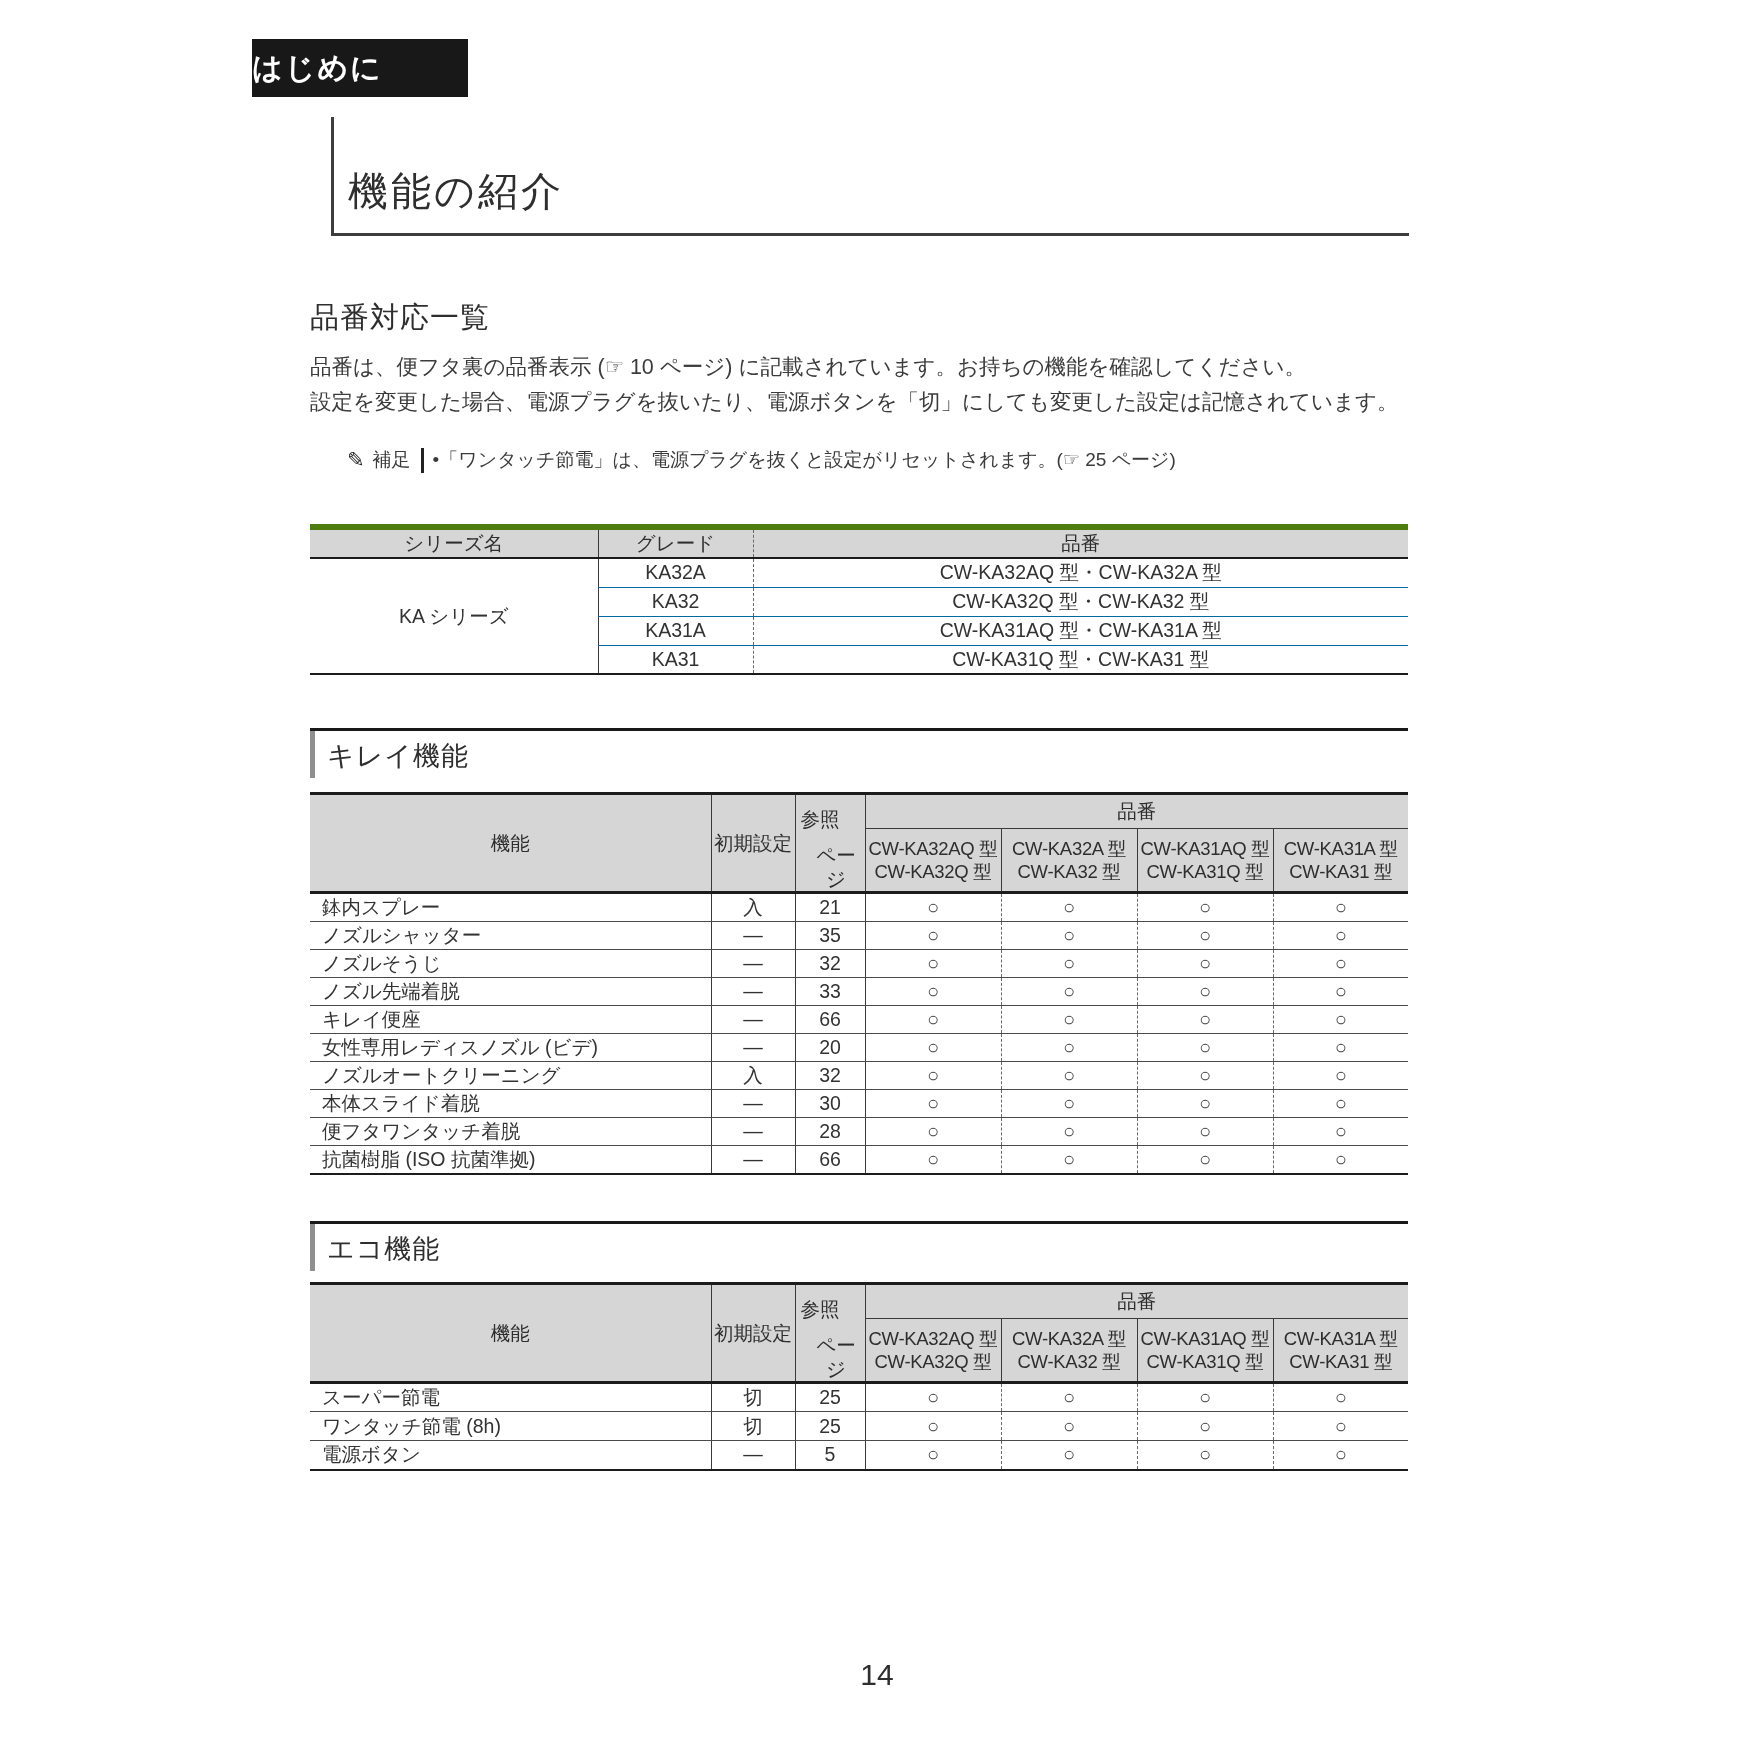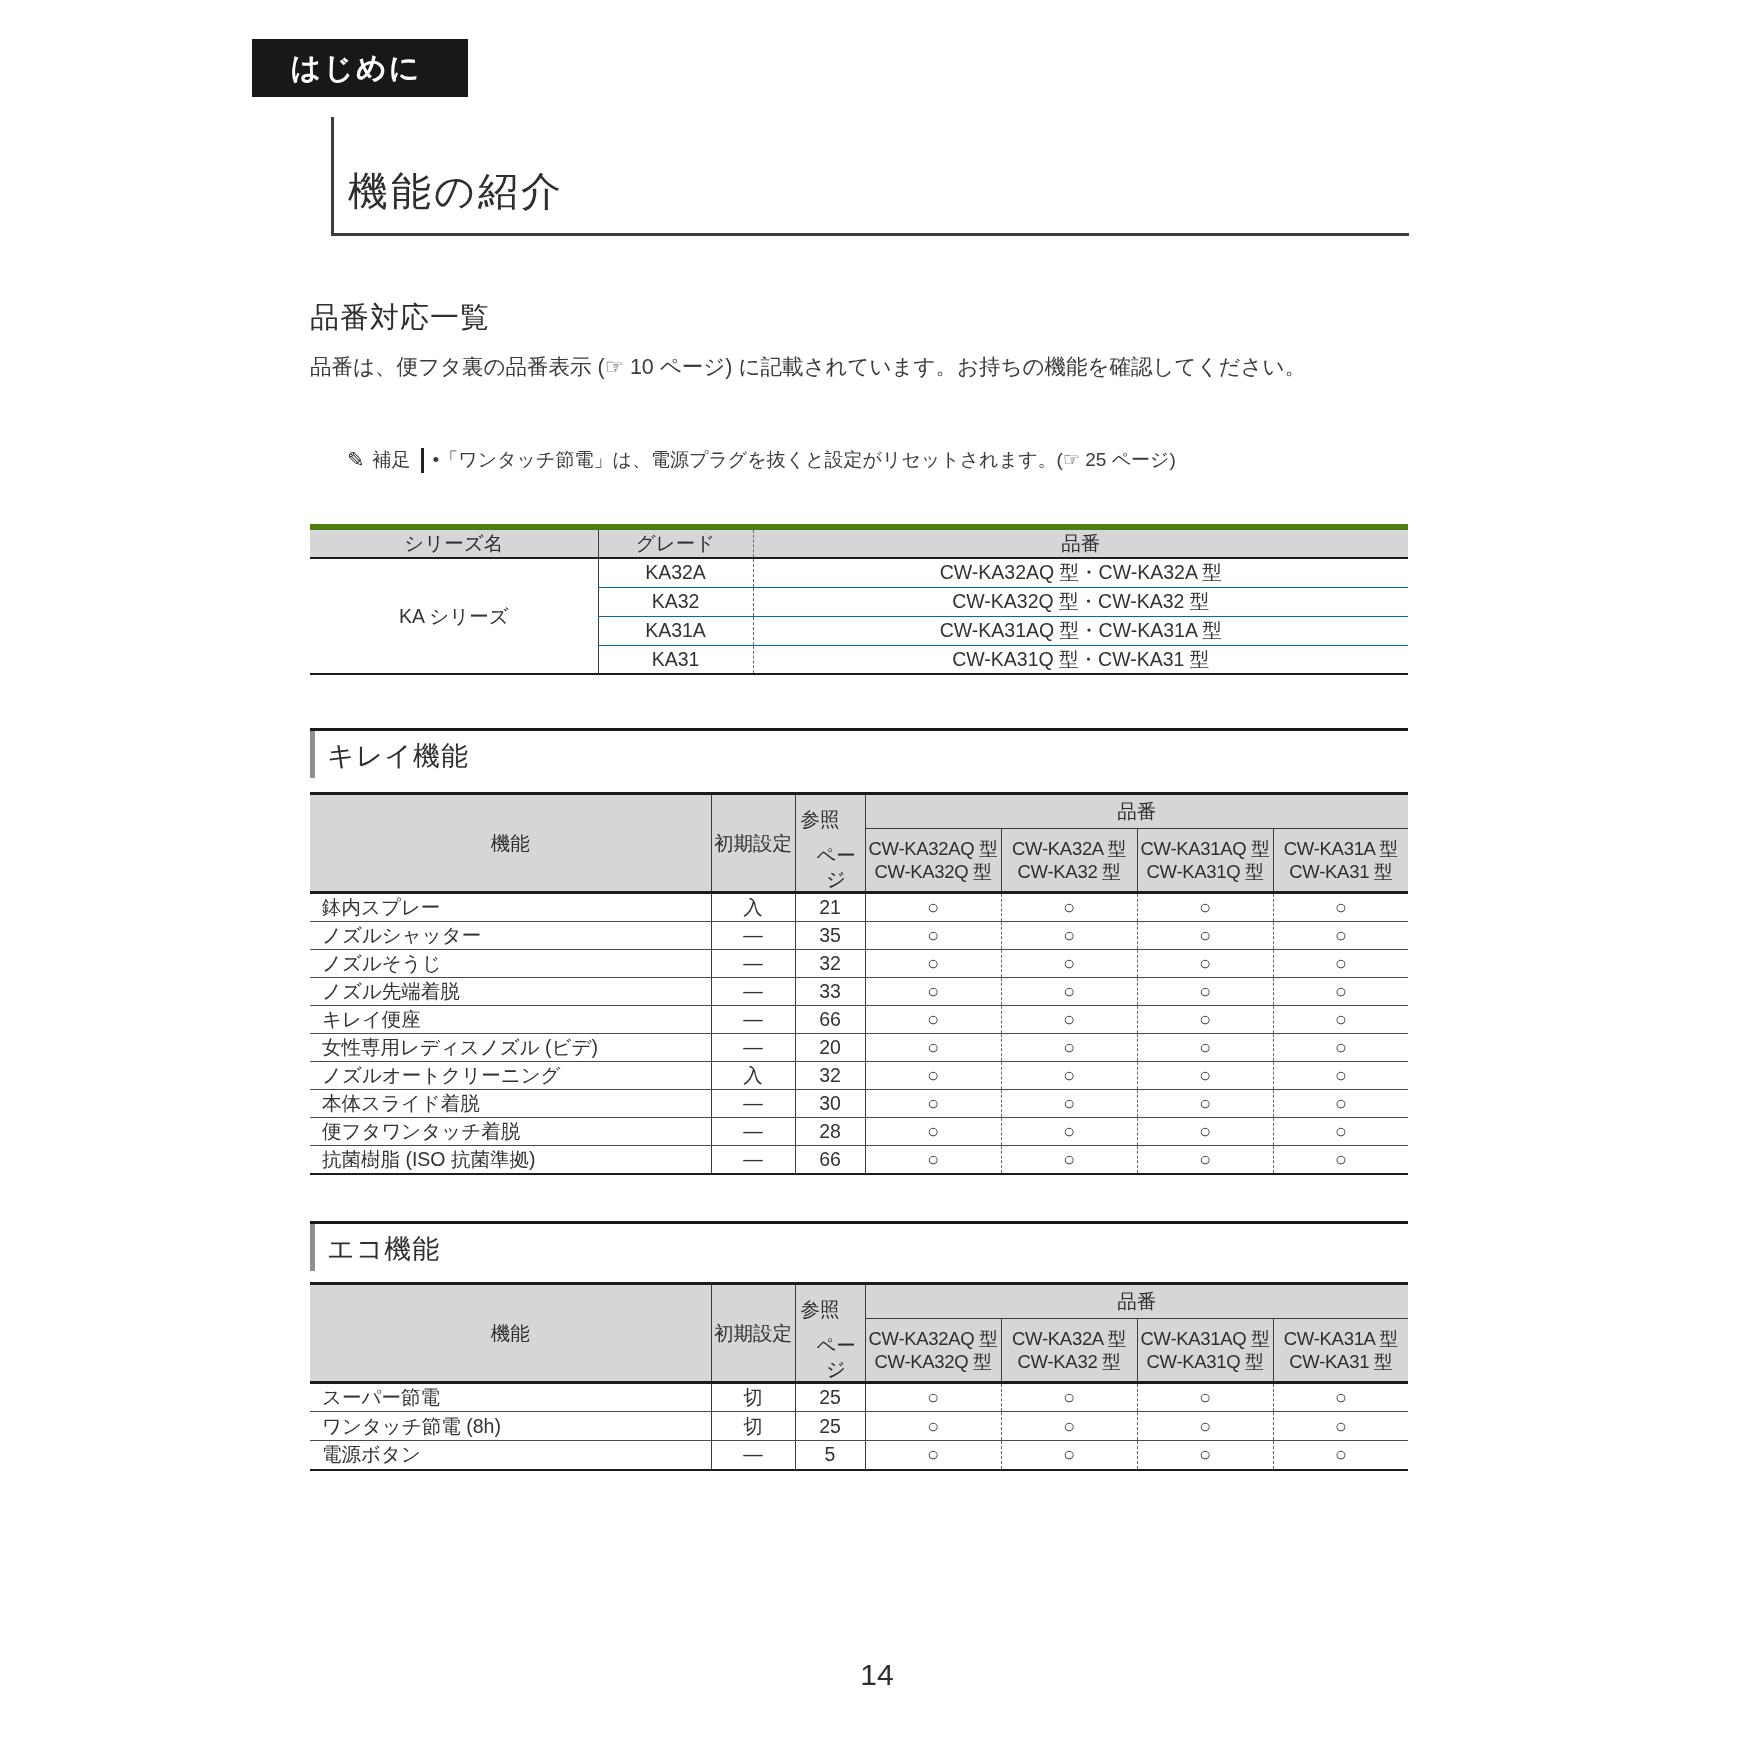--- a/index.html
+++ b/index.html
@@ -6,22 +6,22 @@
   .page {
     position:relative; width:1754px; height:1754px; background:#ffffff;
     font-family:"Liberation Sans","DejaVu Sans",sans-serif; color:#333;
     overflow:hidden;
   }
 
   
   .tab-box {
     position:absolute; left:252px; top:39px; width:216px; height:58px;
     background:#181818; color:#ffffff; box-sizing:border-box;
-    display:flex; align-items:center; justify-content:center; padding-right:16px;
-    font-size:30px; font-weight:bold; letter-spacing:2px;padding-left:8px;
+    display:flex; align-items:center; justify-content:flex-start; padding-right:16px;
+    font-size:30px; font-weight:bold; letter-spacing:2px;
   }
 
   
   .title-block {
     position:absolute; left:331px; top:117px; width:1078px; height:119px;
     border-left:3px solid #3d3d3d; border-bottom:3px solid #3d3d3d; box-sizing:border-box;
   }
   .title-text {
     position:absolute; left:14px; bottom:14px; font-size:40px; color:#2e2e2e; letter-spacing:3px;
   }
@@ -102,20 +102,21 @@
   </div>
 
   <div class="title-block">
     <div class="title-text">機能の紹介</div>
   </div>
 
   <div class="h2">品番対応一覧</div>
 
   <div class="body-text">
     <div>品番は、便フタ裏の品番表示 (☞ 10 ページ) に記載されています。お持ちの機能を確認してください。</div>
+    <div>設定を変更した場合、電源プラグを抜いたり、電源ボタンを「切」にしても変更した設定は記憶されています。</div>
   </div>
 
   <div class="note-row">
     <span class="pencil-icon">✎</span>
     <span>補足</span>
     <span class="note-divider"></span>
     <span>•「ワンタッチ節電」は、電源プラグを抜くと設定がリセットされます。(☞ 25 ページ)</span>
   </div>
 
   <table id="series-table" class="tbl">

